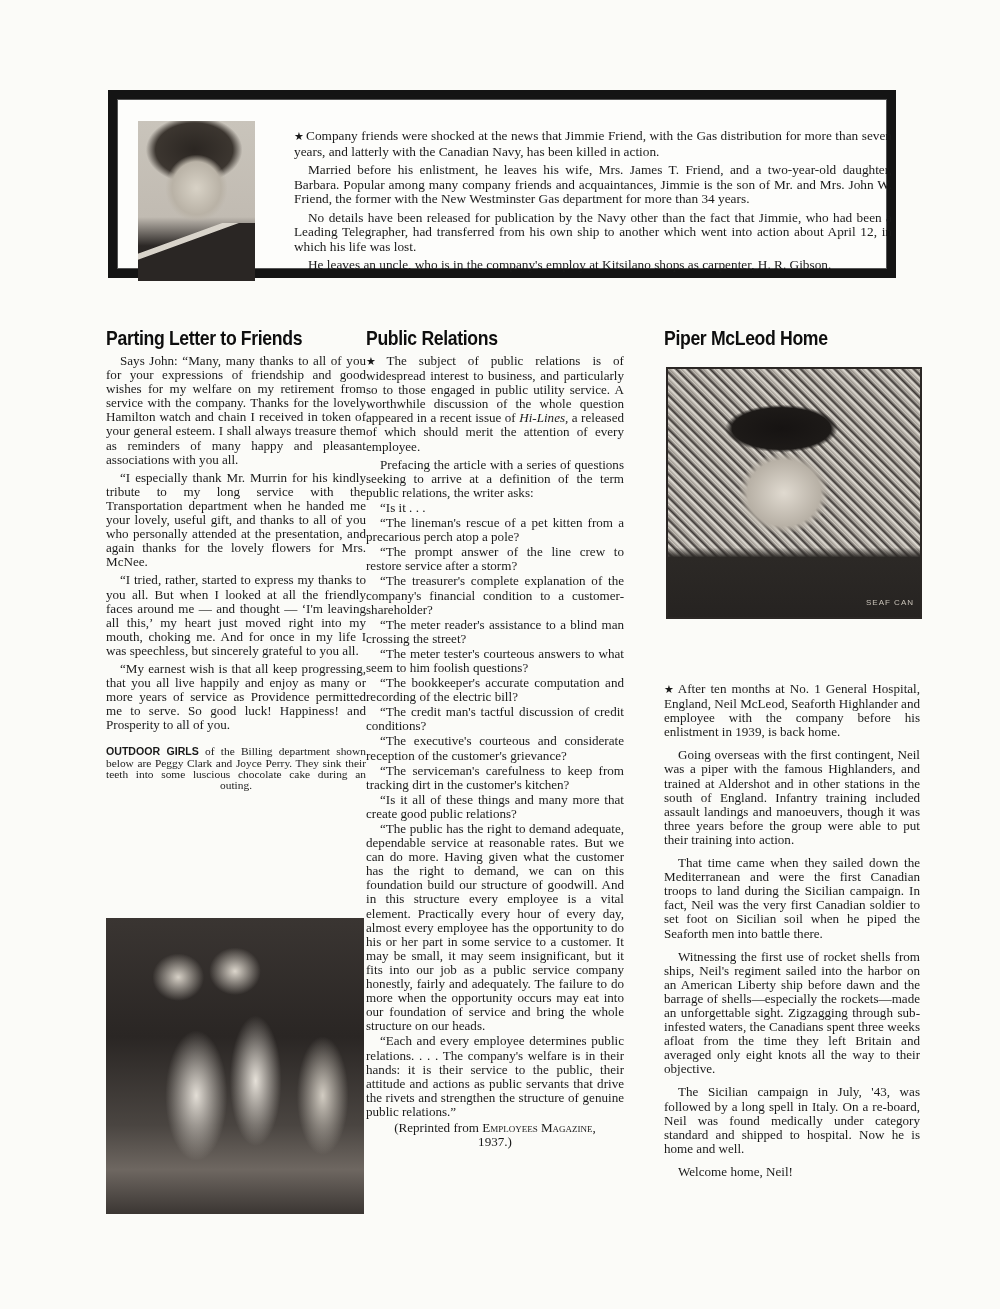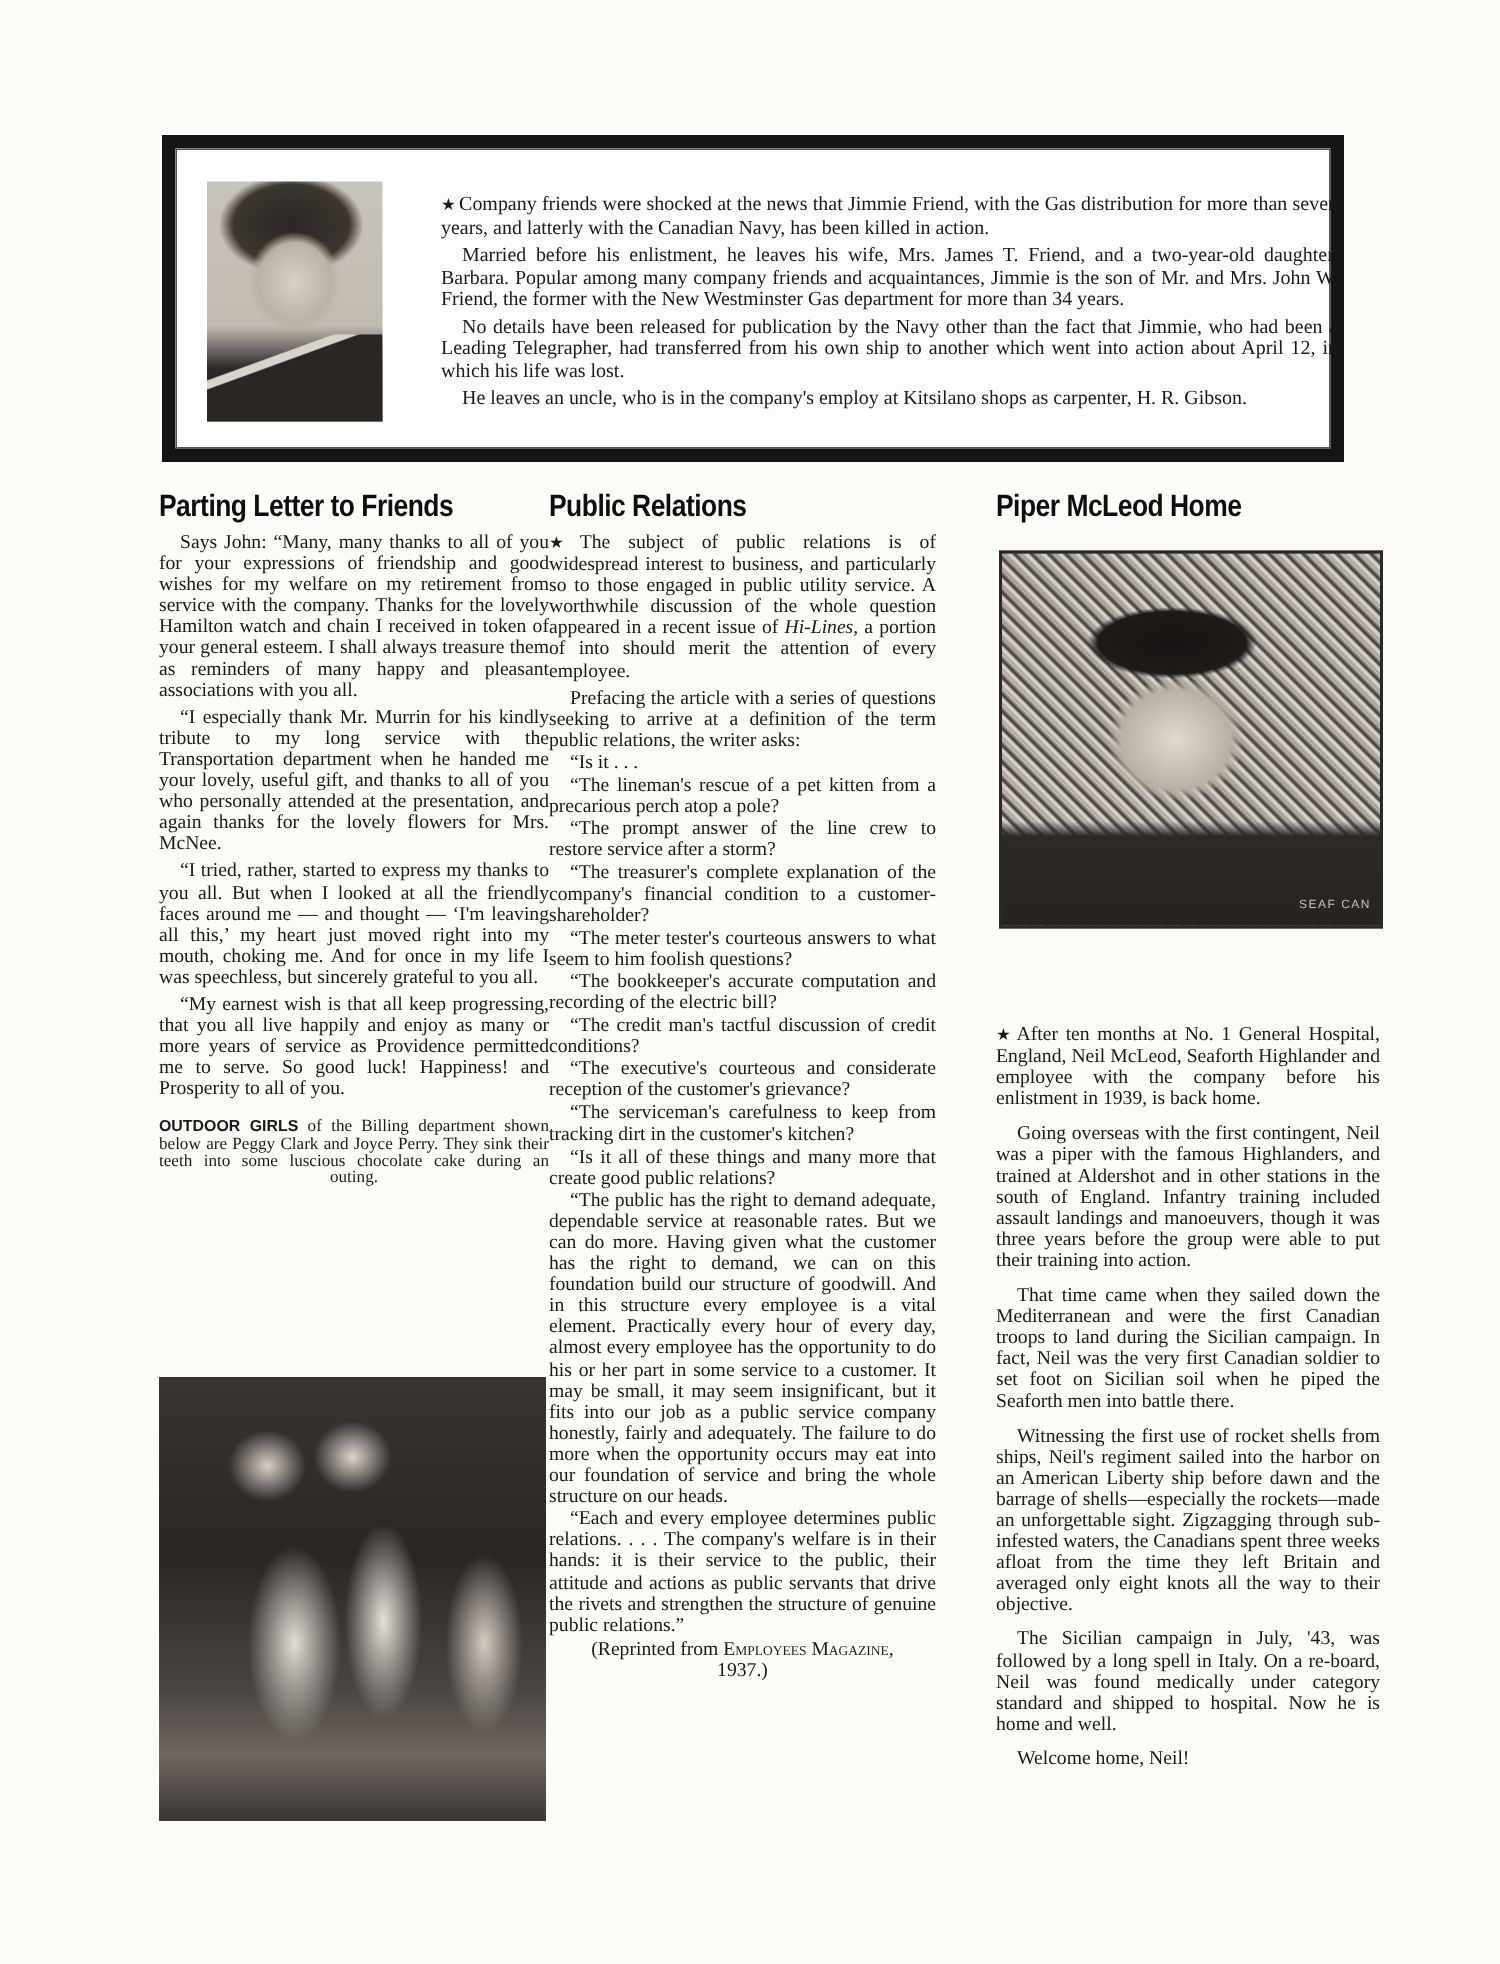--- a/index.html
+++ b/index.html
@@ -8,21 +8,21 @@
     background: #fbfbf8;
     position: relative;
     overflow: hidden;
     font-family: "Liberation Serif", "DejaVu Serif", serif;
     color: #1a1a1a;
   }
   
   .memorial {
     position: absolute;
     left: 108px; top: 90px;
-    width: 788px; height: 218px;
+    width: 788px; height: 188px;
     box-sizing: border-box;
     border: 9px solid #141414;
     background: #fdfdfb;
     box-shadow: inset 0 0 0 1px #555;
   }
   .memorial-photo {
     position: absolute;
     left: 21px; top: 22px;
     width: 117px; height: 160px;
     background:
@@ -156,26 +156,27 @@
   </div>
   <div class="caption">
     <span class="cap-lead">OUTDOOR GIRLS</span><span> of the Billing department shown below are Peggy Clark and Joyce Perry.  They sink their teeth into some luscious chocolate cake during an outing.</span>
   </div>
 </div>
 <div class="photo-girls" title="Peggy Clark and Joyce Perry eating chocolate cake outdoors"></div>
 
 <div class="col col2">
   <h2 class="headline">Public Relations</h2>
   <div class="body-text">
-    <p class="first"><span class="star">★</span><span>The subject of public relations is of widespread interest to business, and particularly so to those engaged in public utility service. A worthwhile discussion of the whole question appeared in a recent issue of </span><i>Hi-Lines,</i><span> a portion of into should merit the attention of every employee.</span></p>
+    <p class="first"><span class="star">★</span><span>The subject of public relations is of widespread interest to business, and particularly so to those engaged in public utility service. A worthwhile discussion of the whole question appeared in a recent issue of </span><i>Hi-Lines,</i><span> a released of which should merit the attention of every employee.</span></p>
     <p class="q">Prefacing the article with a series of questions seeking to arrive at a definition of the term public relations, the writer asks:</p>
     <p class="q">“Is it . . .</p>
     <p class="q">“The lineman's rescue of a pet kitten from a precarious perch atop a pole?</p>
     <p class="q">“The prompt answer of the line crew to restore service after a storm?</p>
     <p class="q">“The treasurer's complete explanation of the company's financial condition to a customer-shareholder?</p>
+    <p class="q">“The meter reader's assistance to a blind man crossing the street?</p>
     <p class="q">“The meter tester's courteous answers to what seem to him foolish questions?</p>
     <p class="q">“The bookkeeper's accurate computation and recording of the electric bill?</p>
     <p class="q">“The credit man's tactful discussion of credit conditions?</p>
     <p class="q">“The executive's courteous and considerate reception of the customer's grievance?</p>
     <p class="q">“The serviceman's carefulness to keep from tracking dirt in the customer's kitchen?</p>
     <p class="q">“Is it all of these things and many more that create good public relations?</p>
     <p class="q">“The public has the right to demand adequate, dependable service at reasonable rates.  But we can do more.  Having given what the customer has the right to demand, we can on this foundation build our structure of goodwill.  And in this structure every employee is a vital element.  Practically every hour of every day, almost every employee has the opportunity to do his or her part in some service to a customer.  It may be small, it may seem insignificant, but it fits into our job as a public service company honestly, fairly and adequately.  The failure to do more when the opportunity occurs may eat into our foundation of service and bring the whole structure on our heads.</p>
     <p class="q">“Each and every employee determines public relations. . . .  The company's welfare is in their hands: it is their service to the public, their attitude and actions as public servants that drive the rivets and strengthen the structure of genuine public relations.”</p>
   </div>
   <div class="reprint">

